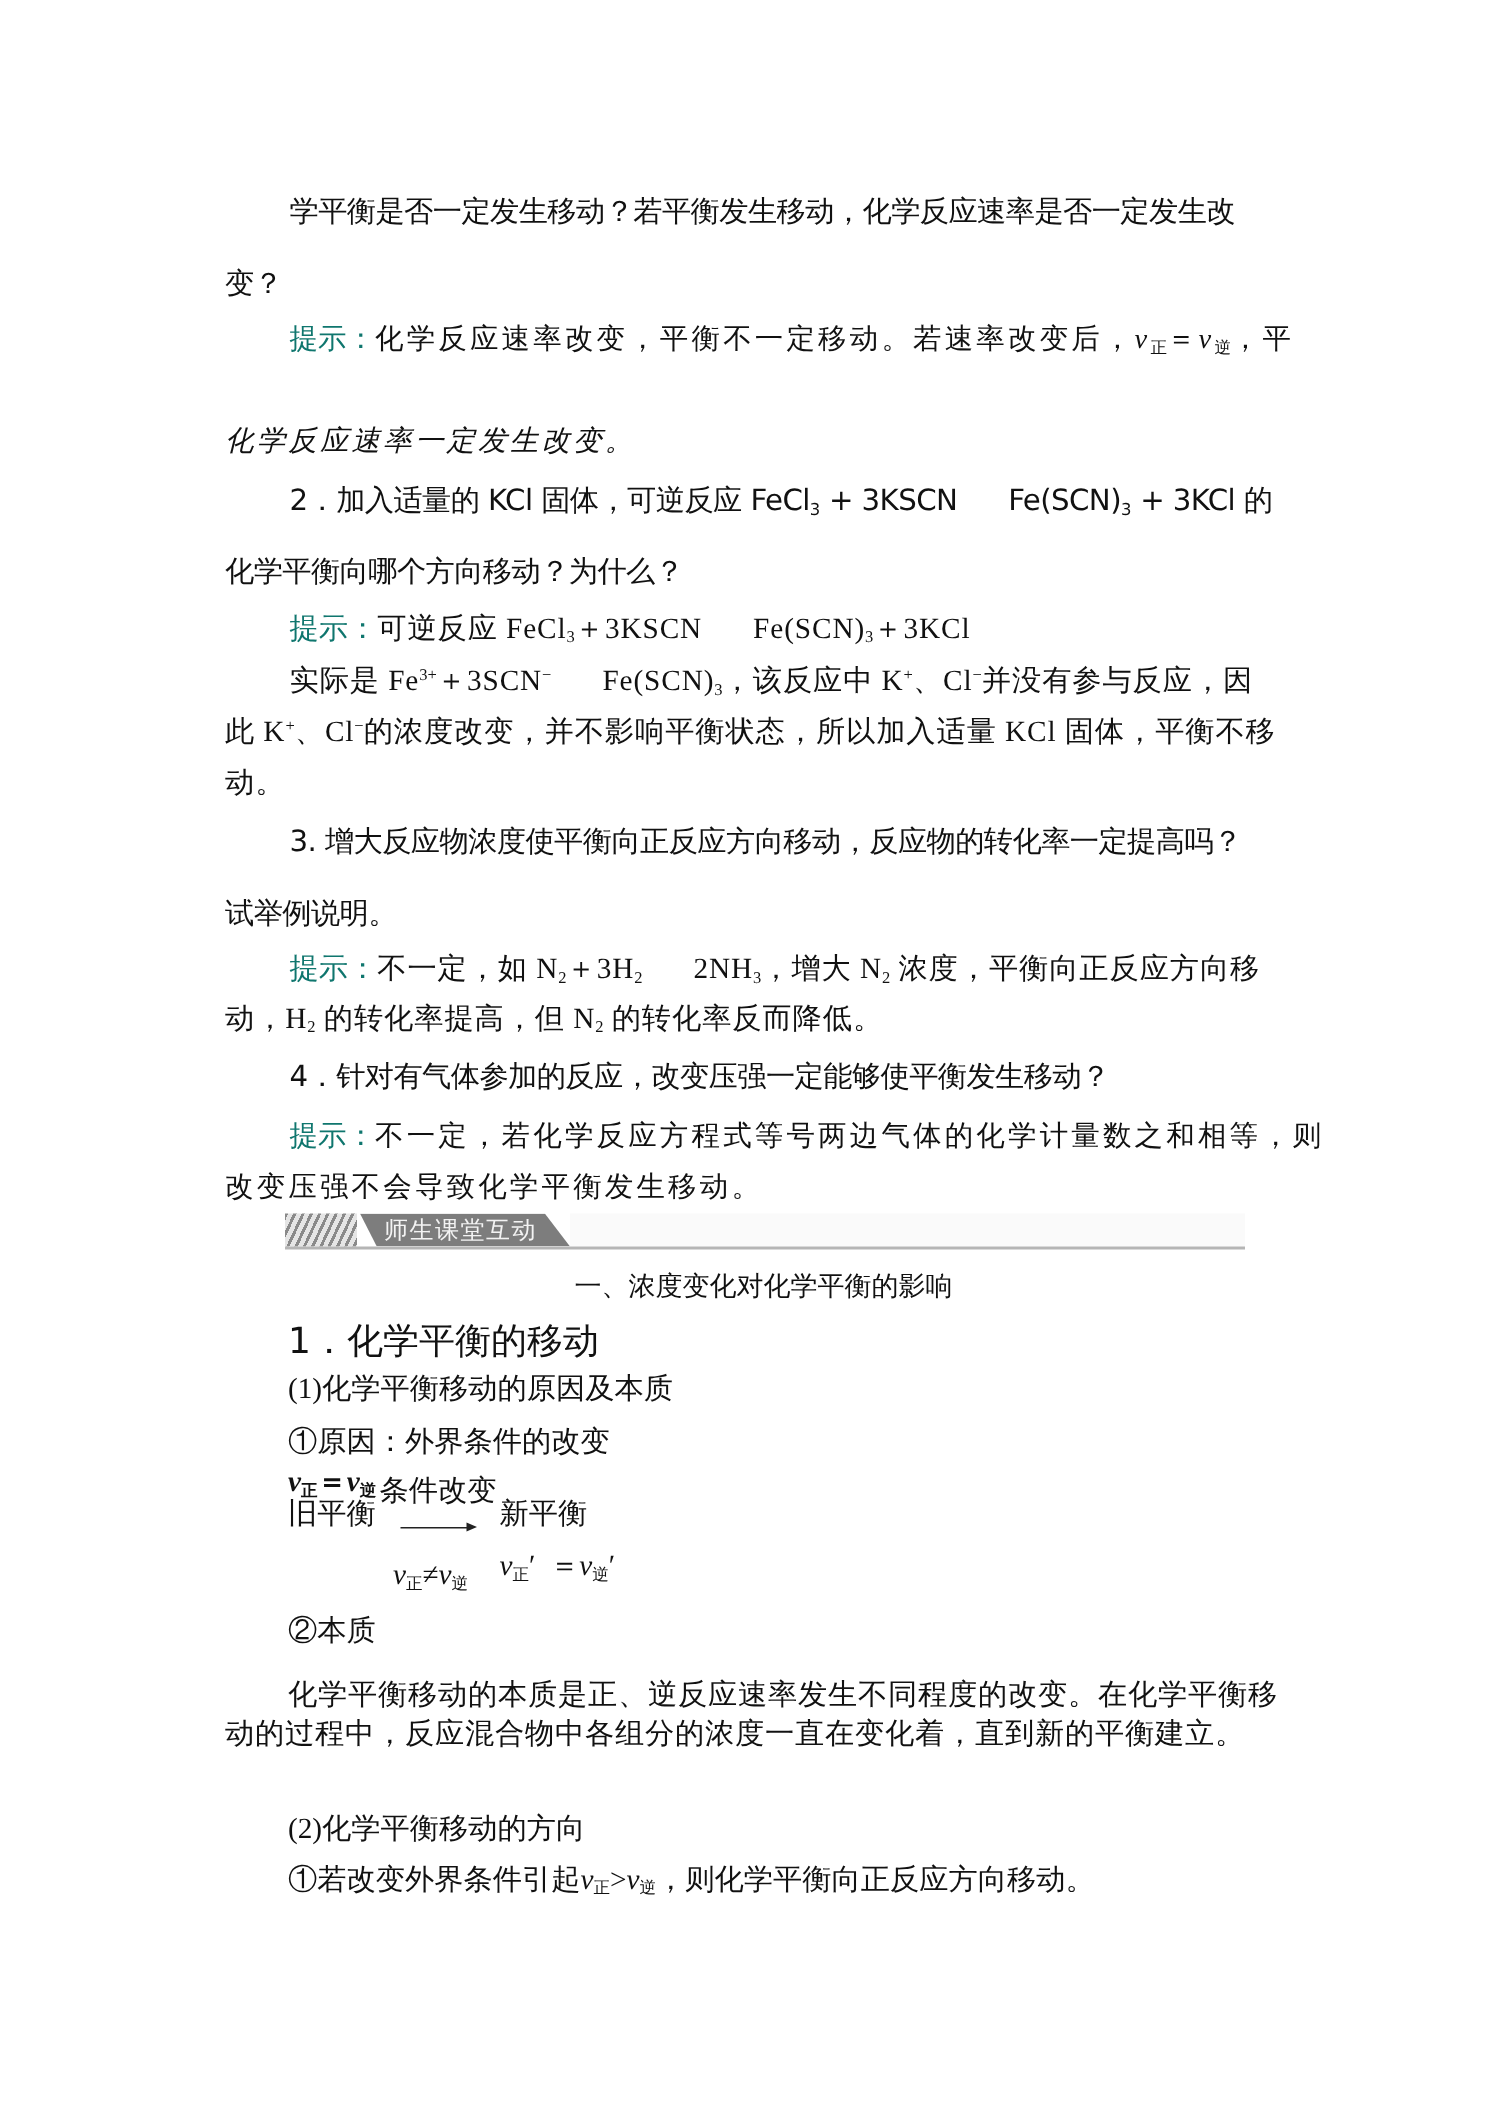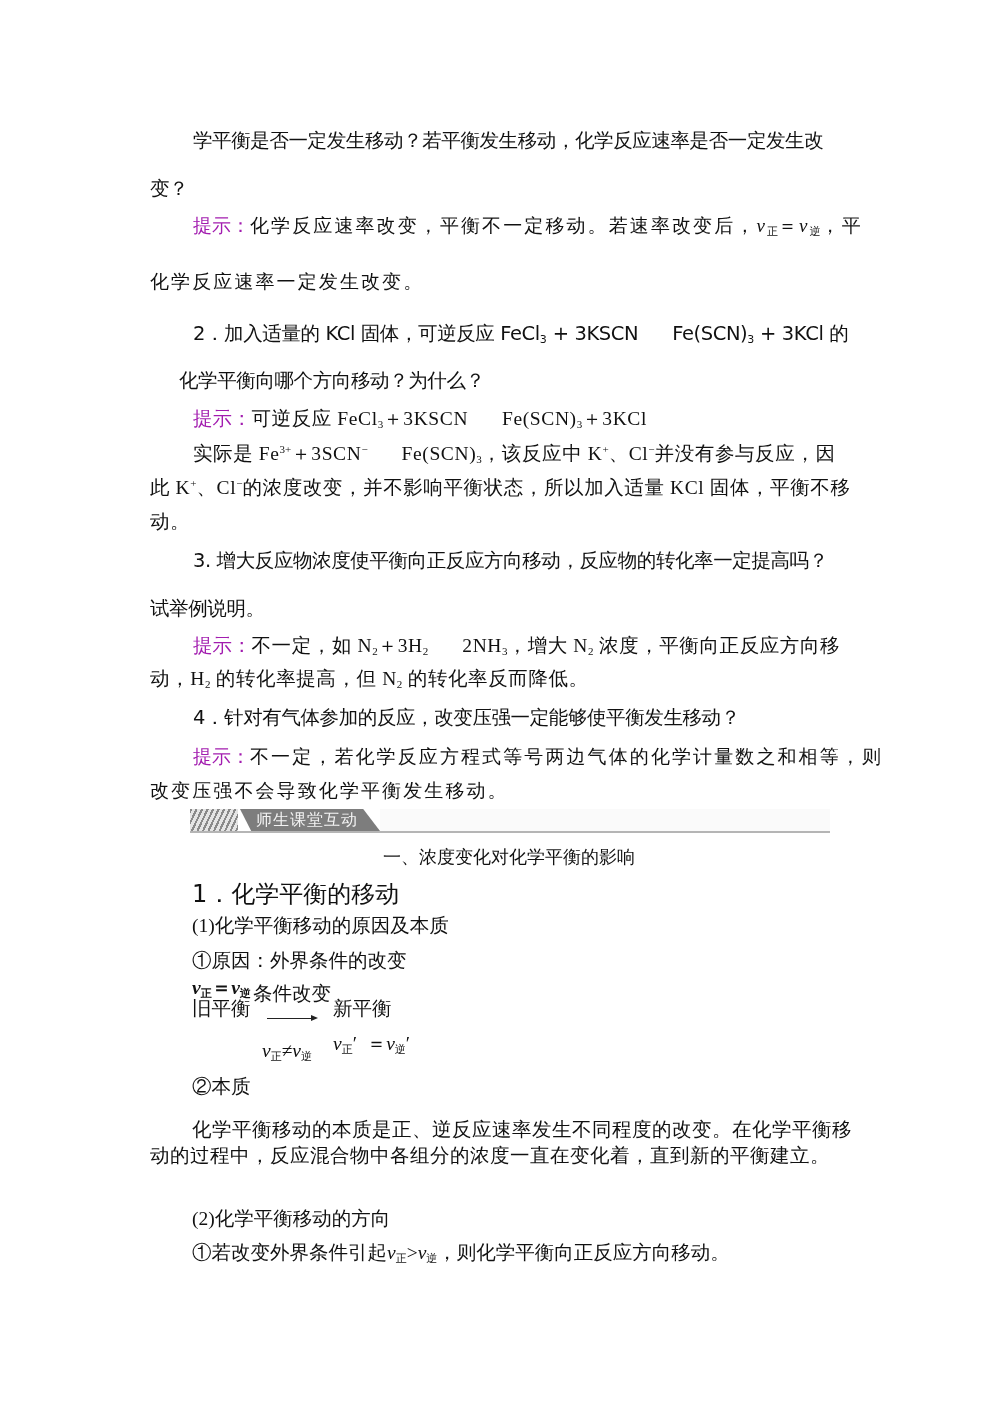--- a/index.html
+++ b/index.html
@@ -2,21 +2,21 @@
 <html><head>
 <meta charset="utf-8">
 <style>
   html, body { margin: 0; padding: 0; background: #ffffff; }
   body { width: 1000px; height: 1414px; position: relative; overflow: hidden; color: #111; }
   .page { position: absolute; left: 0; top: 0; width: 1000px; height: 1055px; }
   .line { position: absolute; white-space: nowrap; }
   .sans { font-family: "DejaVu Sans", "Liberation Sans", sans-serif; font-size: 19.5px; letter-spacing: -0.4px; }
   .serif { font-family: "Liberation Serif", "DejaVu Serif", serif; font-size: 19px; letter-spacing: 2.1px; }
   .serif2 { font-family: "Liberation Serif", "DejaVu Serif", serif; font-size: 19.5px; letter-spacing: 0.6px; }
-  .hint { color: #a21caf; font-family: Liberation Serif, serif; letter-spacing: 0; text-align: right; }
+  .hint { color: #0f766e; font-family: Liberation Serif, serif; letter-spacing: 0; text-align: right; }
   sub { font-size: 11px; vertical-align: -3px; letter-spacing: 0; }
   sup { font-size: 11px; vertical-align: 7px; letter-spacing: 0; }
   .v { font-style: italic; font-family: "Liberation Serif", serif; }
   .gap { display: inline-block; width: 34px; }
   .bar { position: absolute; left: 190px; top: 809px; width: 640px; height: 24px; }
   .bar .stripes { position: absolute; left: 0; top: 0; width: 48px; height: 22px;
      background: repeating-linear-gradient(115deg, #8a8a8a 0 2px, #e5e5e5 2px 5px); }
   .bar .tag { position: absolute; left: 50px; top: 0; width: 140px; height: 22px; background: #7d7d7d;
      clip-path: polygon(0 0, 88% 0, 100% 100%, 8% 100%); color: #f3f3f3;
      font-family: "DejaVu Serif", serif; font-size: 16px; line-height: 22px; padding-left: 16px; box-sizing: border-box; letter-spacing: 1px; }
@@ -30,26 +30,26 @@
 <body>
 
 <div class="page">
 
   <div class="line sans" style="left:193px; top:127px;">学平衡是否一定发生移动？若平衡发生移动，化学反应速率是否一定发生改</div>
   <div class="line sans" style="left:150px; top:175px;">变？</div>
 
   <div class="line serif" style="left:193px; top:213px;">
     <span class="hint">提示：</span><span>化学反应速率改变，平衡不一定移动。若速率改变后，</span><span class="v">v</span><sub>正</sub><span>＝</span><span class="v">v</span><sub>逆</sub><span>，平</span>
   </div>
-  <div class="line serif" style="left:150px; top:269px;">化学反应速率一定发生改变。</div>
+  <div class="line serif" style="left:150px; top:281px;font-style:italic;">化学反应速率一定发生改变。</div>
 
   <div class="line sans" style="left:193px; top:320px;">
     <span>2．加入适量的 KCl 固体，可逆反应 FeCl</span><sub>3</sub><span> + 3KSCN</span><span class="gap"></span><span>Fe(SCN)</span><sub>3</sub><span> + 3KCl 的</span>
   </div>
-  <div class="line sans" style="left:150px; top:367px;margin-left:29px;">化学平衡向哪个方向移动？为什么？</div>
+  <div class="line sans" style="left:150px; top:367px;">化学平衡向哪个方向移动？为什么？</div>
 
   <div class="line serif2" style="left:193px; top:405px;">
     <span class="hint">提示：</span><span>可逆反应 FeCl</span><sub>3</sub><span>＋3KSCN</span><span class="gap"></span><span>Fe(SCN)</span><sub>3</sub><span>＋3KCl</span>
   </div>
   <div class="line serif2" style="left:193px; top:440px;">
     <span>实际是 Fe</span><sup>3+</sup><span>＋3SCN</span><sup>−</sup><span class="gap"></span><span>Fe(SCN)</span><sub>3</sub><span>，该反应中 K</span><sup>+</sup><span>、Cl</span><sup>−</sup><span>并没有参与反应，因</span>
   </div>
   <div class="line serif2" style="left:150px; top:474px;">
     <span>此 K</span><sup>+</sup><span>、Cl</span><sup>−</sup><span>的浓度改变，并不影响平衡状态，所以加入适量 KCl 固体，平衡不移</span>
   </div>

